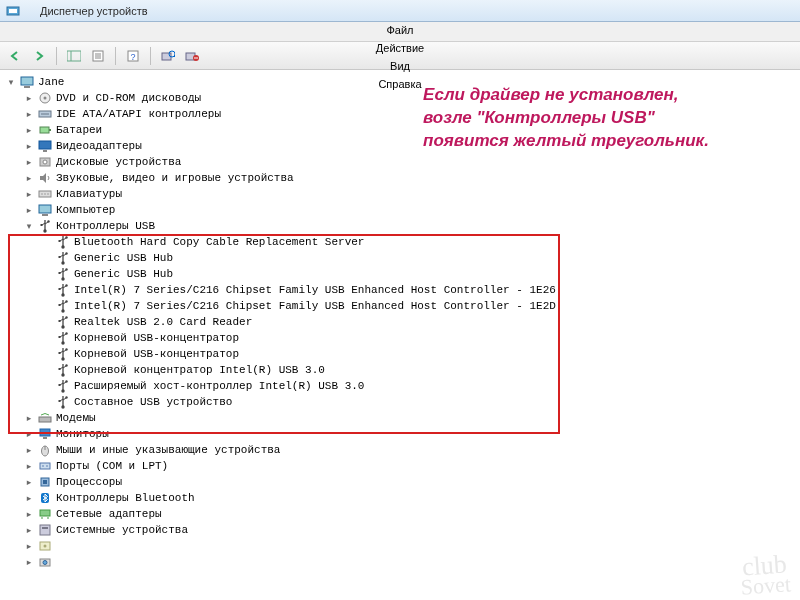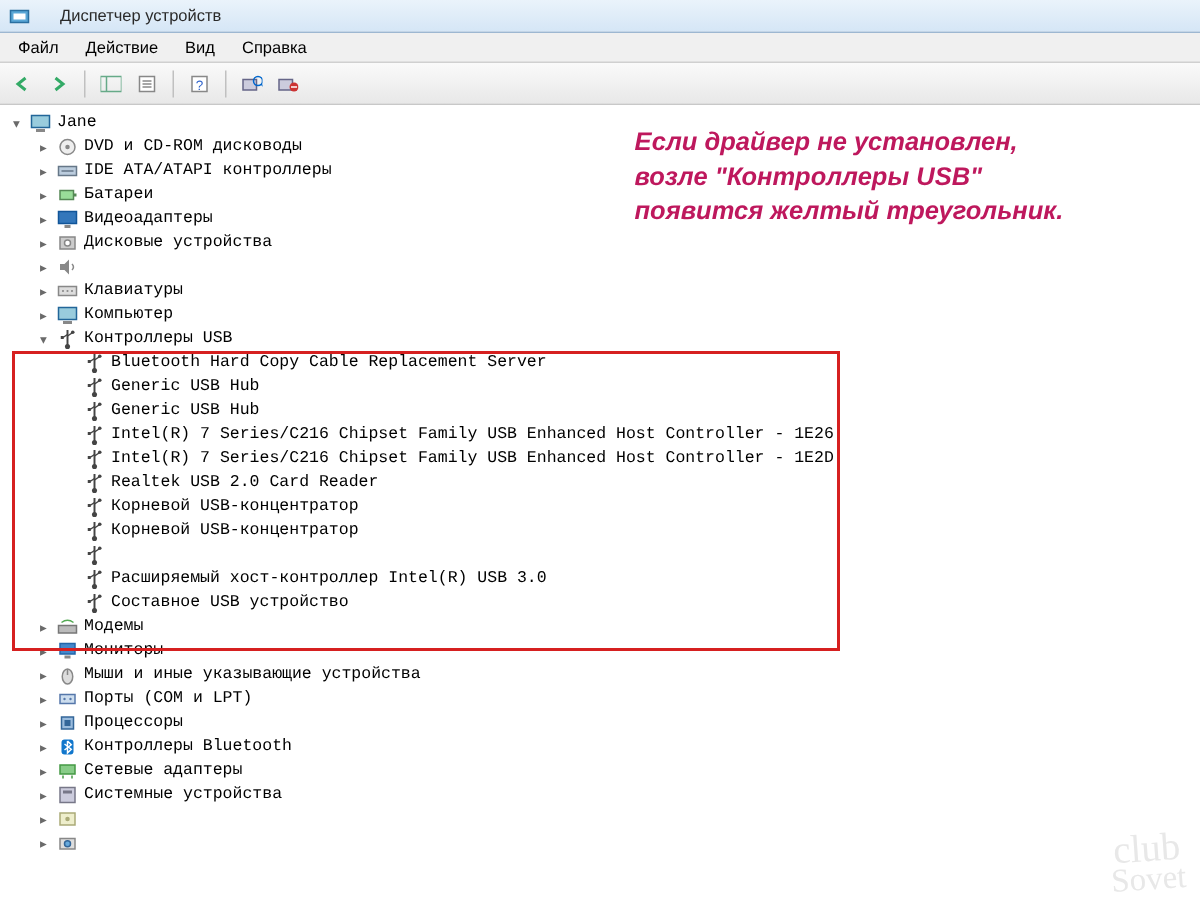--- a/index.html
+++ b/index.html
@@ -28,20 +28,21 @@
   }
   .titlebar .title { color: #2a2a2a; }
   .menubar {
     height: 20px;
     background: #f0f0f0;
     border-bottom: 1px solid #d0d0d0;
     display: flex;
     align-items: center;
     padding: 0 4px;
     gap: 2px;
+    flex-direction: column;
   }
   .menubar .menu-item {
     padding: 2px 8px;
     cursor: default;
   }
   .toolbar {
     height: 28px;
     background: linear-gradient(#fafafa, #e8e8e8);
     border-bottom: 1px solid #c8c8c8;
     display: flex;
@@ -283,20 +284,21 @@
           </li>
           <li>
             <div class="node">
               <span class="expander">▸</span>
               <span class="icon">
                 <svg width="14" height="14">
                   <path d="M2 5 L5 5 L8 2 L8 12 L5 9 L2 9 Z" fill="#888"></path>
                   <path d="M10 5 Q12 7 10 9" fill="none" stroke="#888"></path>
                 </svg>
               </span>
+              <span class="label">Звуковые, видео и игровые устройства</span>
             </div>
           </li>
           <li>
             <div class="node">
               <span class="expander">▸</span>
               <span class="icon">
                 <svg width="14" height="14">
                   <rect x="1" y="4" width="12" height="6" fill="#ddd" stroke="#888"></rect>
                   <circle cx="4" cy="7" r="0.7" fill="#888"></circle>
                   <circle cx="7" cy="7" r="0.7" fill="#888"></circle>
@@ -468,20 +470,21 @@
                   <span class="icon">
                     <svg width="14" height="14">
                       <path d="M7 1 L7 12" stroke="#444" stroke-width="1.3"></path>
                       <circle cx="7" cy="12" r="1.7" fill="#444"></circle>
                       <path d="M7 4 L4 6" stroke="#444"></path>
                       <rect x="2.5" y="5" width="2" height="2" fill="#444"></rect>
                       <path d="M7 5 L10 3" stroke="#444"></path>
                       <circle cx="10.5" cy="2.5" r="1.2" fill="#444"></circle>
                     </svg>
                   </span>
+                  <span class="label">Корневой концентратор Intel(R) USB 3.0</span>
                 </div>
               </li>
               <li>
                 <div class="node">
                   <span class="expander"></span>
                   <span class="icon">
                     <svg width="14" height="14">
                       <path d="M7 1 L7 12" stroke="#444" stroke-width="1.3"></path>
                       <circle cx="7" cy="12" r="1.7" fill="#444"></circle>
                       <path d="M7 4 L4 6" stroke="#444"></path>

